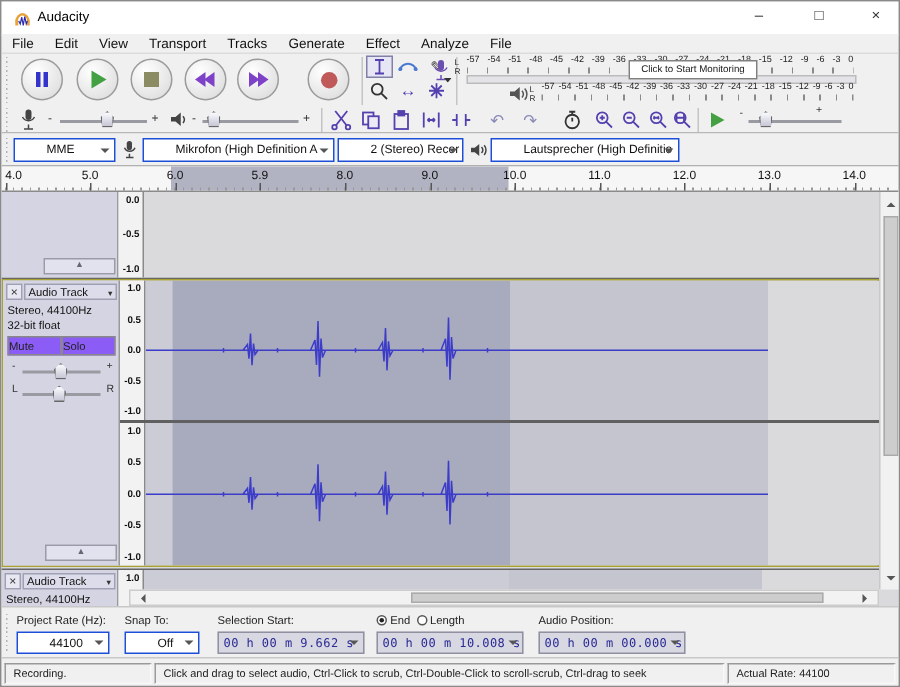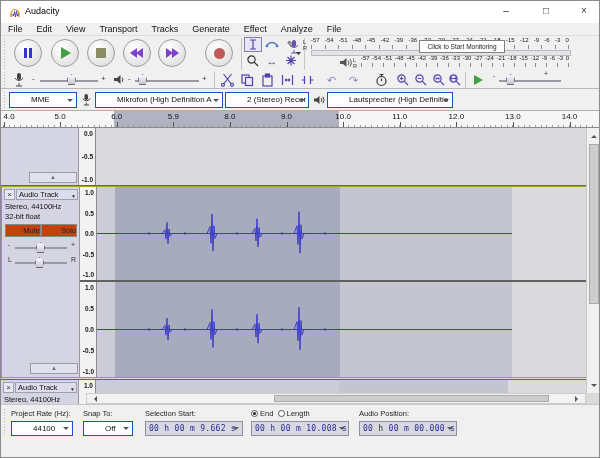--- a/index.html
+++ b/index.html
@@ -54,21 +54,21 @@
   .panel{position:absolute;left:0;top:0;width:78px;background:#d4d4e2;border-right:1px solid #999;box-sizing:border-box;}
   .vruler{position:absolute;left:78px;width:17px;background:#f2f2f2;border-right:1px solid #8a8a8a;box-sizing:border-box;display:flex;flex-direction:column;justify-content:space-between;align-items:flex-end;padding:2px 2px;font-size:6.5px;font-weight:bold;color:#111;}
   .wavebox{position:absolute;left:95px;overflow:hidden;}
   #track-top{position:absolute;left:0;top:0;width:585px;height:58px;border-bottom:1px solid #666;box-sizing:border-box;}
   #track-main{position:absolute;left:0;top:58px;width:585px;height:192px;border:1px solid #a8a232;box-sizing:border-box;background:#d4d4e2;}
   #track-bottom{position:absolute;left:0;top:251px;width:585px;height:25px;border-top:1px solid #666;box-sizing:border-box;}
   .collapse-btn{position:absolute;left:28px;width:48px;height:11px;background:#e2e2ee;border:1px solid #9a9aa8;box-sizing:border-box;text-align:center;font-size:6px;line-height:9px;color:#667;}
   .tname{position:absolute;font-size:7.5px;color:#111;white-space:nowrap;}
   .xbtn{position:absolute;width:11px;height:11px;border:1px solid #a0a0b4;box-sizing:border-box;font-size:8px;line-height:9px;text-align:center;color:#333;background:#e8e8f2;}
   .namebox{position:absolute;height:11px;border:1px solid #a0a0b4;box-sizing:border-box;background:#dcdcea;font-size:7.5px;line-height:9px;padding:0 2px;color:#111;white-space:nowrap;}
-  .msbtn{position:absolute;width:36px;height:13px;background:#c2410c;border:1px solid #888;box-sizing:border-box;font-size:7.5px;line-height:11px;text-align:right;color:#222;}
+  .msbtn{position:absolute;width:36px;height:13px;background:#8b5cf6;border:1px solid #888;box-sizing:border-box;font-size:7.5px;line-height:11px;text-align:left;color:#222;}
   .sld-end{position:absolute;font-size:7px;color:#333;}
   .divider{position:absolute;left:78px;width:506px;height:2px;background:#606060;}
   
   #hscroll{position:absolute;left:85px;top:265px;width:500px;height:11px;background:#f2f2f2;border:1px solid #cccccc;box-sizing:border-box;}
   #hthumb{position:absolute;left:187px;top:1px;width:275px;height:7px;background:#cdcdcd;border:1px solid #aaa;box-sizing:border-box;}
   .sarrow{width:0;height:0;position:absolute;}
   #vscroll{position:absolute;left:585px;top:0;width:15px;height:265px;background:#f1f1f1;border-left:1px solid #c8c8c8;box-sizing:border-box;}
   #vthumb{position:absolute;left:2px;top:16px;width:10px;height:160px;background:#cdcdcd;border:1px solid #aaa;box-sizing:border-box;}
   
   #selbar{position:absolute;left:0;top:403px;width:100%;height:34px;background:#f0f0f0;border-top:1px solid #c8c8c8;box-sizing:border-box;}
@@ -528,14 +528,19 @@
     </span>
     <div class="tfield" style="left:250px;width:98px">
       <span>00 h 00 m 10.008 s</span><span class="chev" style="top:5px"></span>
     </div>
     <span class="slab" style="left:358px">Audio Position:</span>
     <div class="tfield" style="left:358px;width:98px">
       <span>00 h 00 m 00.000 s</span><span class="chev" style="top:5px"></span>
     </div>
   </div>
 
+  <div id="statusbar">
+    <div class="scell" style="left:2px;width:98px">Recording.</div>
+    <div class="scell" style="left:102px;width:380px">Click and drag to select audio, Ctrl-Click to scrub, Ctrl-Double-Click to scroll-scrub, Ctrl-drag to seek</div>
+    <div class="scell" style="left:484px;width:112px">Actual Rate: 44100</div>
+  </div>
 
 </div>
 
 </body></html>

